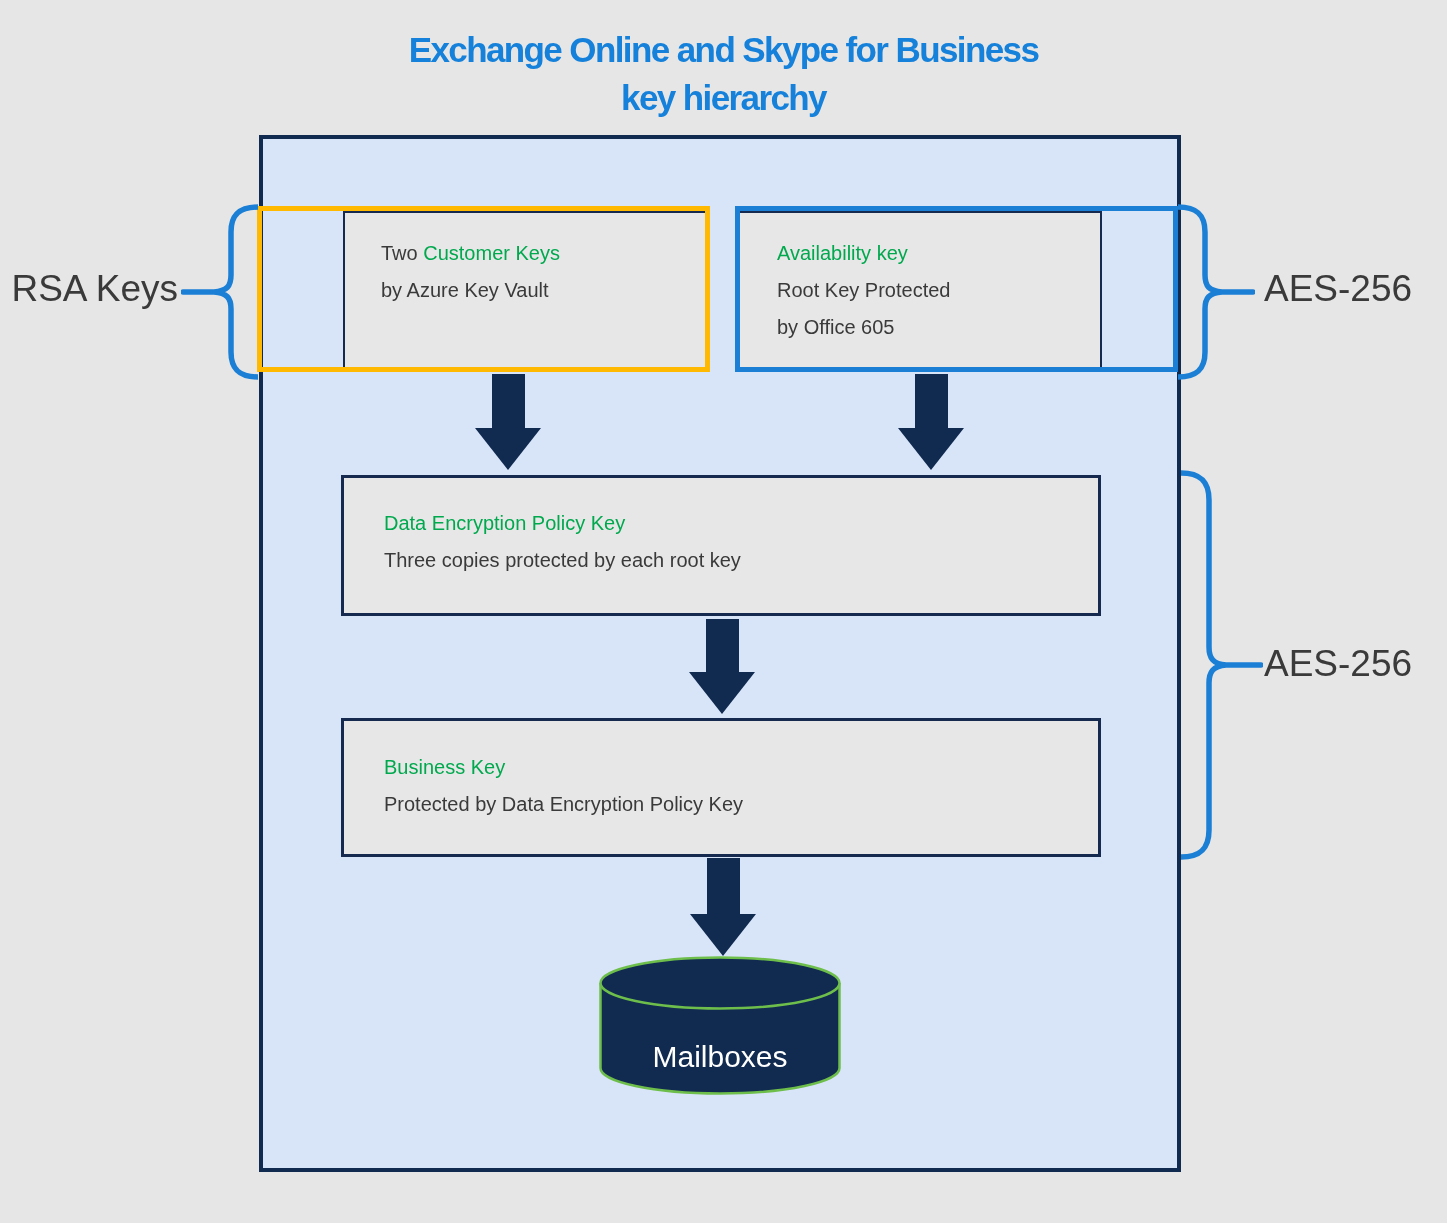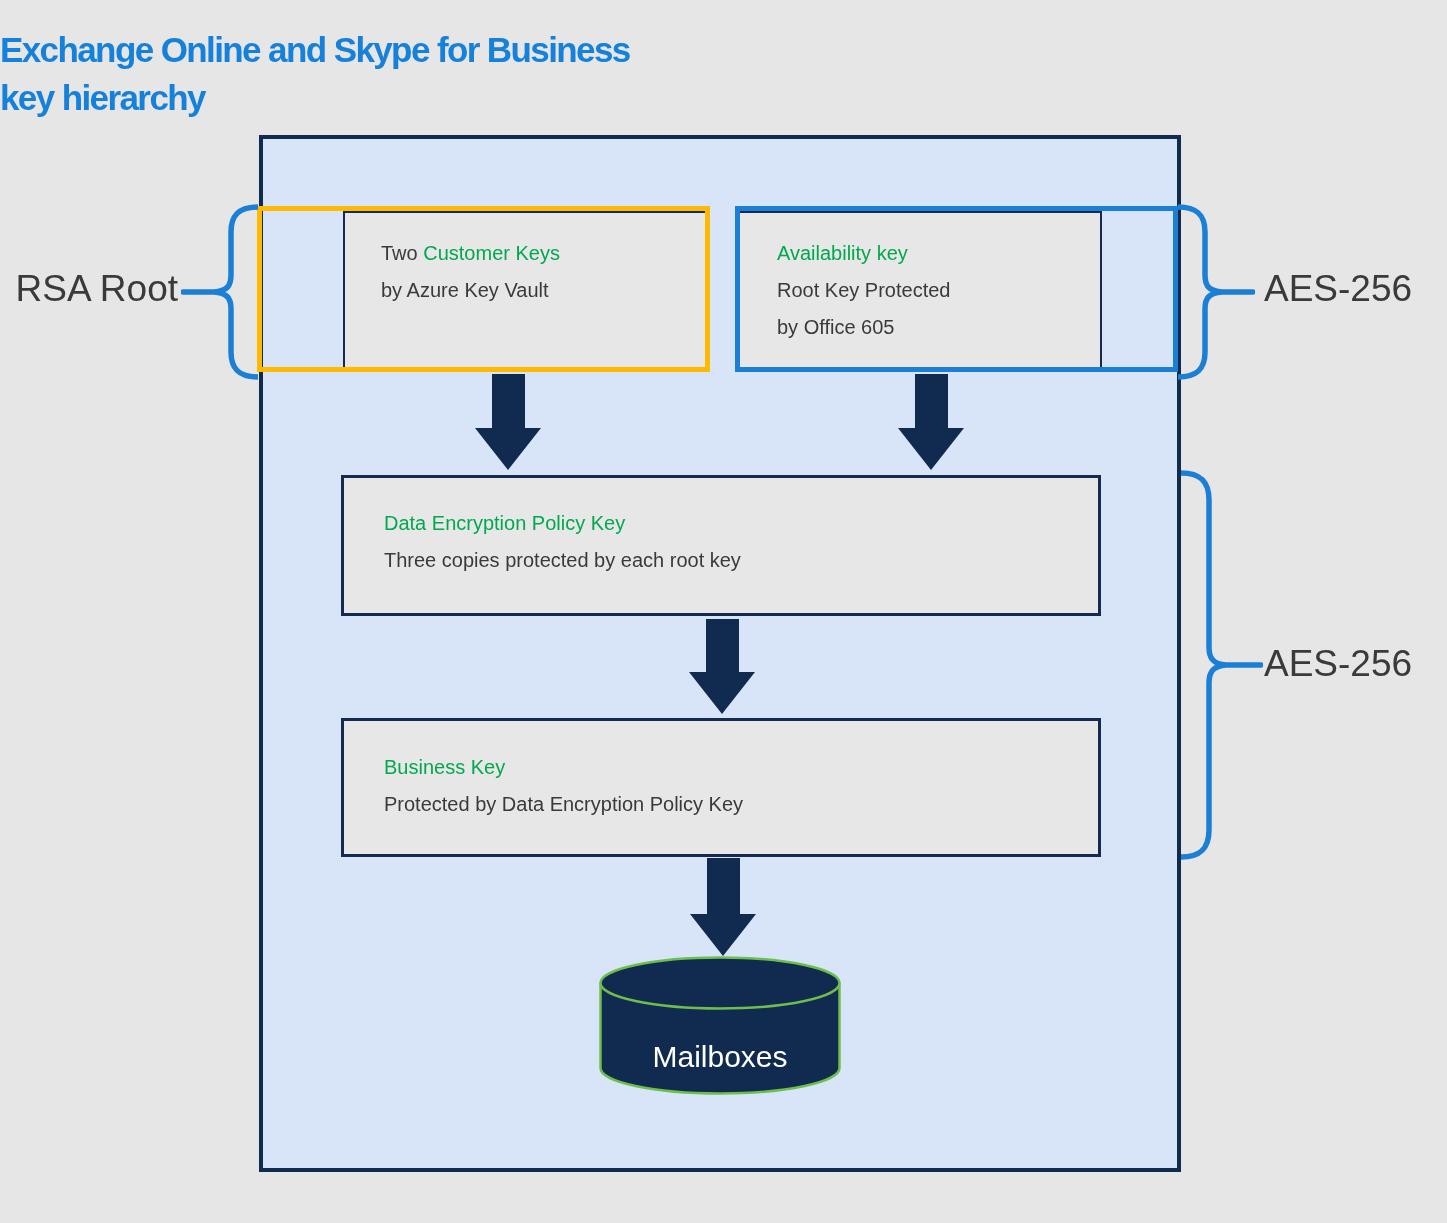--- a/index.html
+++ b/index.html
@@ -16,21 +16,21 @@
     --text-dark:#3A3A3A;
   }
   *{margin:0;padding:0;box-sizing:border-box;}
   body{background:var(--page-bg);font-family:"Liberation Sans",sans-serif;}
   .canvas{
     position:relative;width:1447px;height:1223px;background:var(--page-bg);
     overflow:hidden;
   }
   .title{
     position:absolute;left:0;top:26px;width:100%;
-    text-align:left;color:var(--title-blue);
+    text-align:center;color:var(--title-blue);
     font-size:35px;font-weight:bold;letter-spacing:-1.6px;line-height:48px;
   }
   .container{
     position:absolute;left:259px;top:135px;width:922px;height:1037px;
     background:var(--container-fill);border:4px solid var(--navy);
   }
   .graybox{
     position:absolute;background:var(--box-fill);
     font-size:20px;line-height:37px;color:var(--text-dark);
   }
@@ -94,21 +94,21 @@
   <div class="graybox gb-wide">
     <div class="hl">Data Encryption Policy Key</div>
     <div>Three copies protected by each root key</div>
   </div>
 
   <div class="graybox gb-wide2">
     <div class="hl">Business Key</div>
     <div>Protected by Data Encryption Policy Key</div>
   </div>
 
-  <div class="side-label lbl-rsa">RSA Root</div>
+  <div class="side-label lbl-rsa">RSA Keys</div>
   <div class="side-label lbl-aes-top">AES-256</div>
   <div class="side-label lbl-aes-bottom">AES-256</div>
 
   <svg class="brace brace-rsa" width="77" height="176" viewBox="0 0 77 176">
     <path d="M 77,3 C 59,3 50,10 50,28 L 50,71 C 50,82 46,87 33,88 L 2,88 M 33,88 C 46,89 50,94 50,105 L 50,148 C 50,166 59,173 77,173" fill="none" stroke="currentColor" stroke-width="5.5" stroke-linecap="round"></path>
   </svg>
   <svg class="brace brace-aes-top" width="77" height="176" viewBox="0 0 77 176">
     <path d="M 0,3 C 18,3 27,10 27,28 L 27,71 C 27,82 31,87 44,88 L 75,88 M 44,88 C 31,89 27,94 27,105 L 27,148 C 27,166 18,173 0,173" fill="none" stroke="currentColor" stroke-width="5.5" stroke-linecap="round"></path>
   </svg>
   <svg class="brace brace-aes-bottom" width="82" height="390" viewBox="0 0 82 390">

